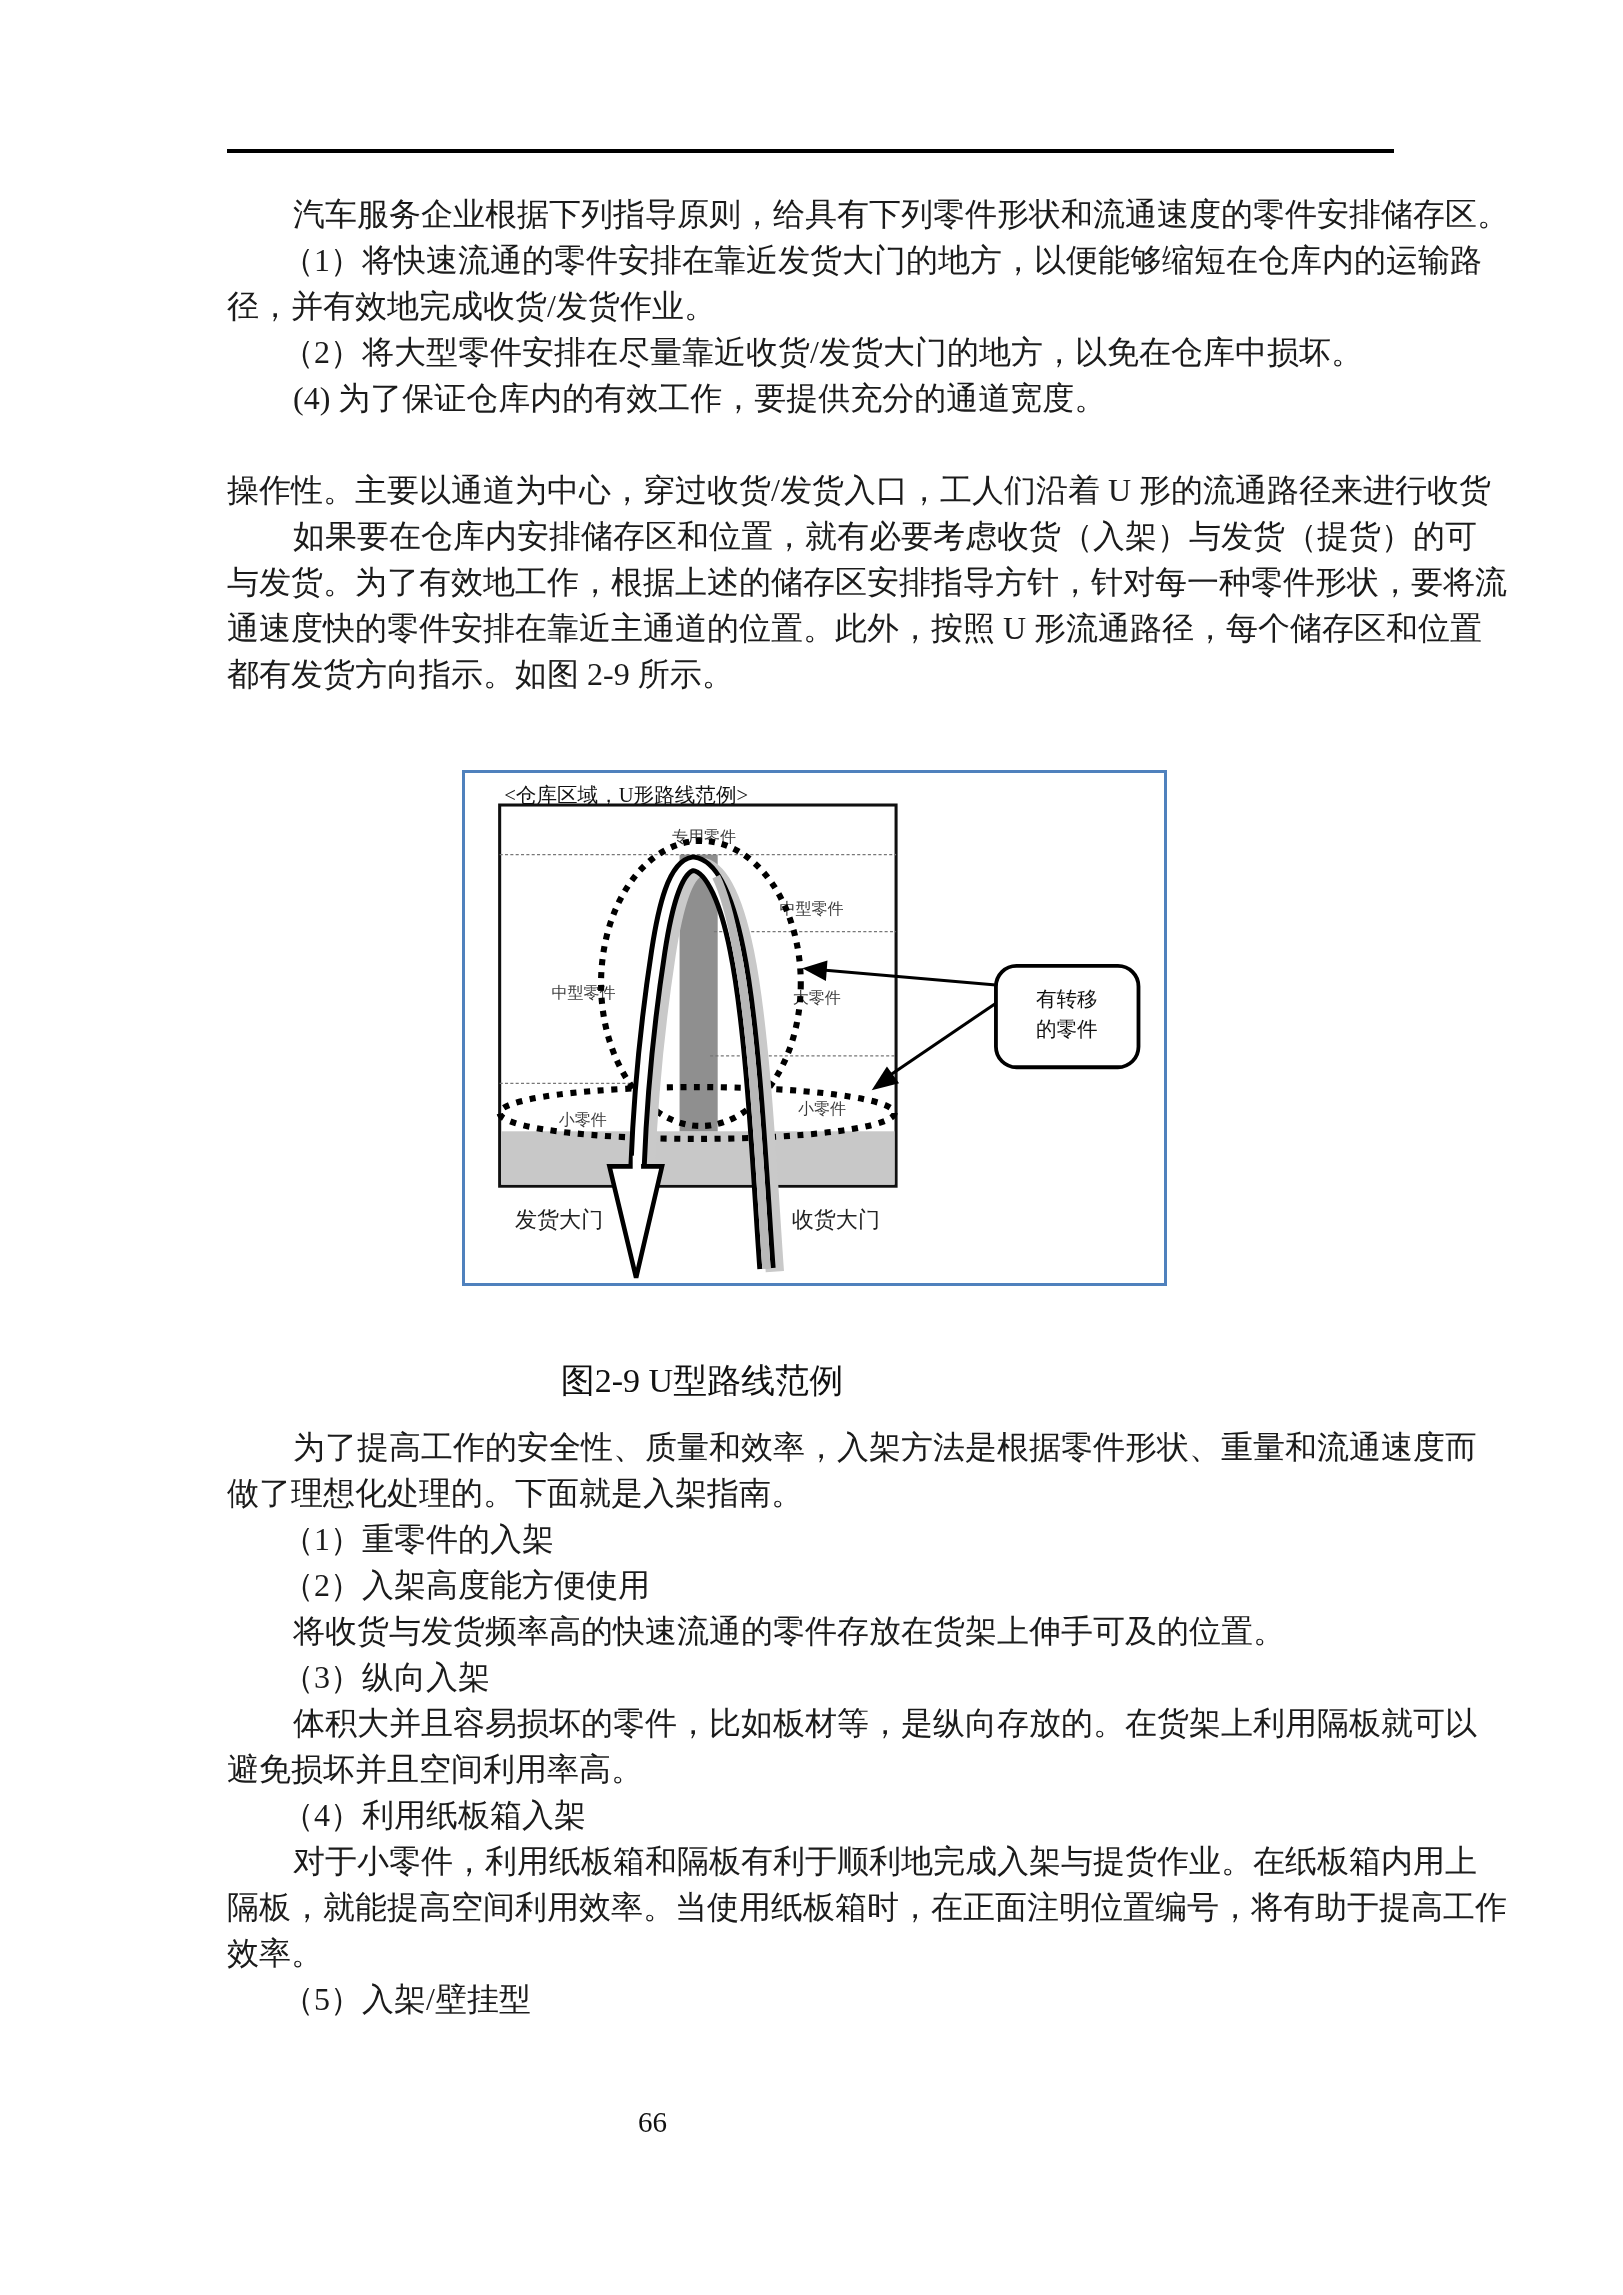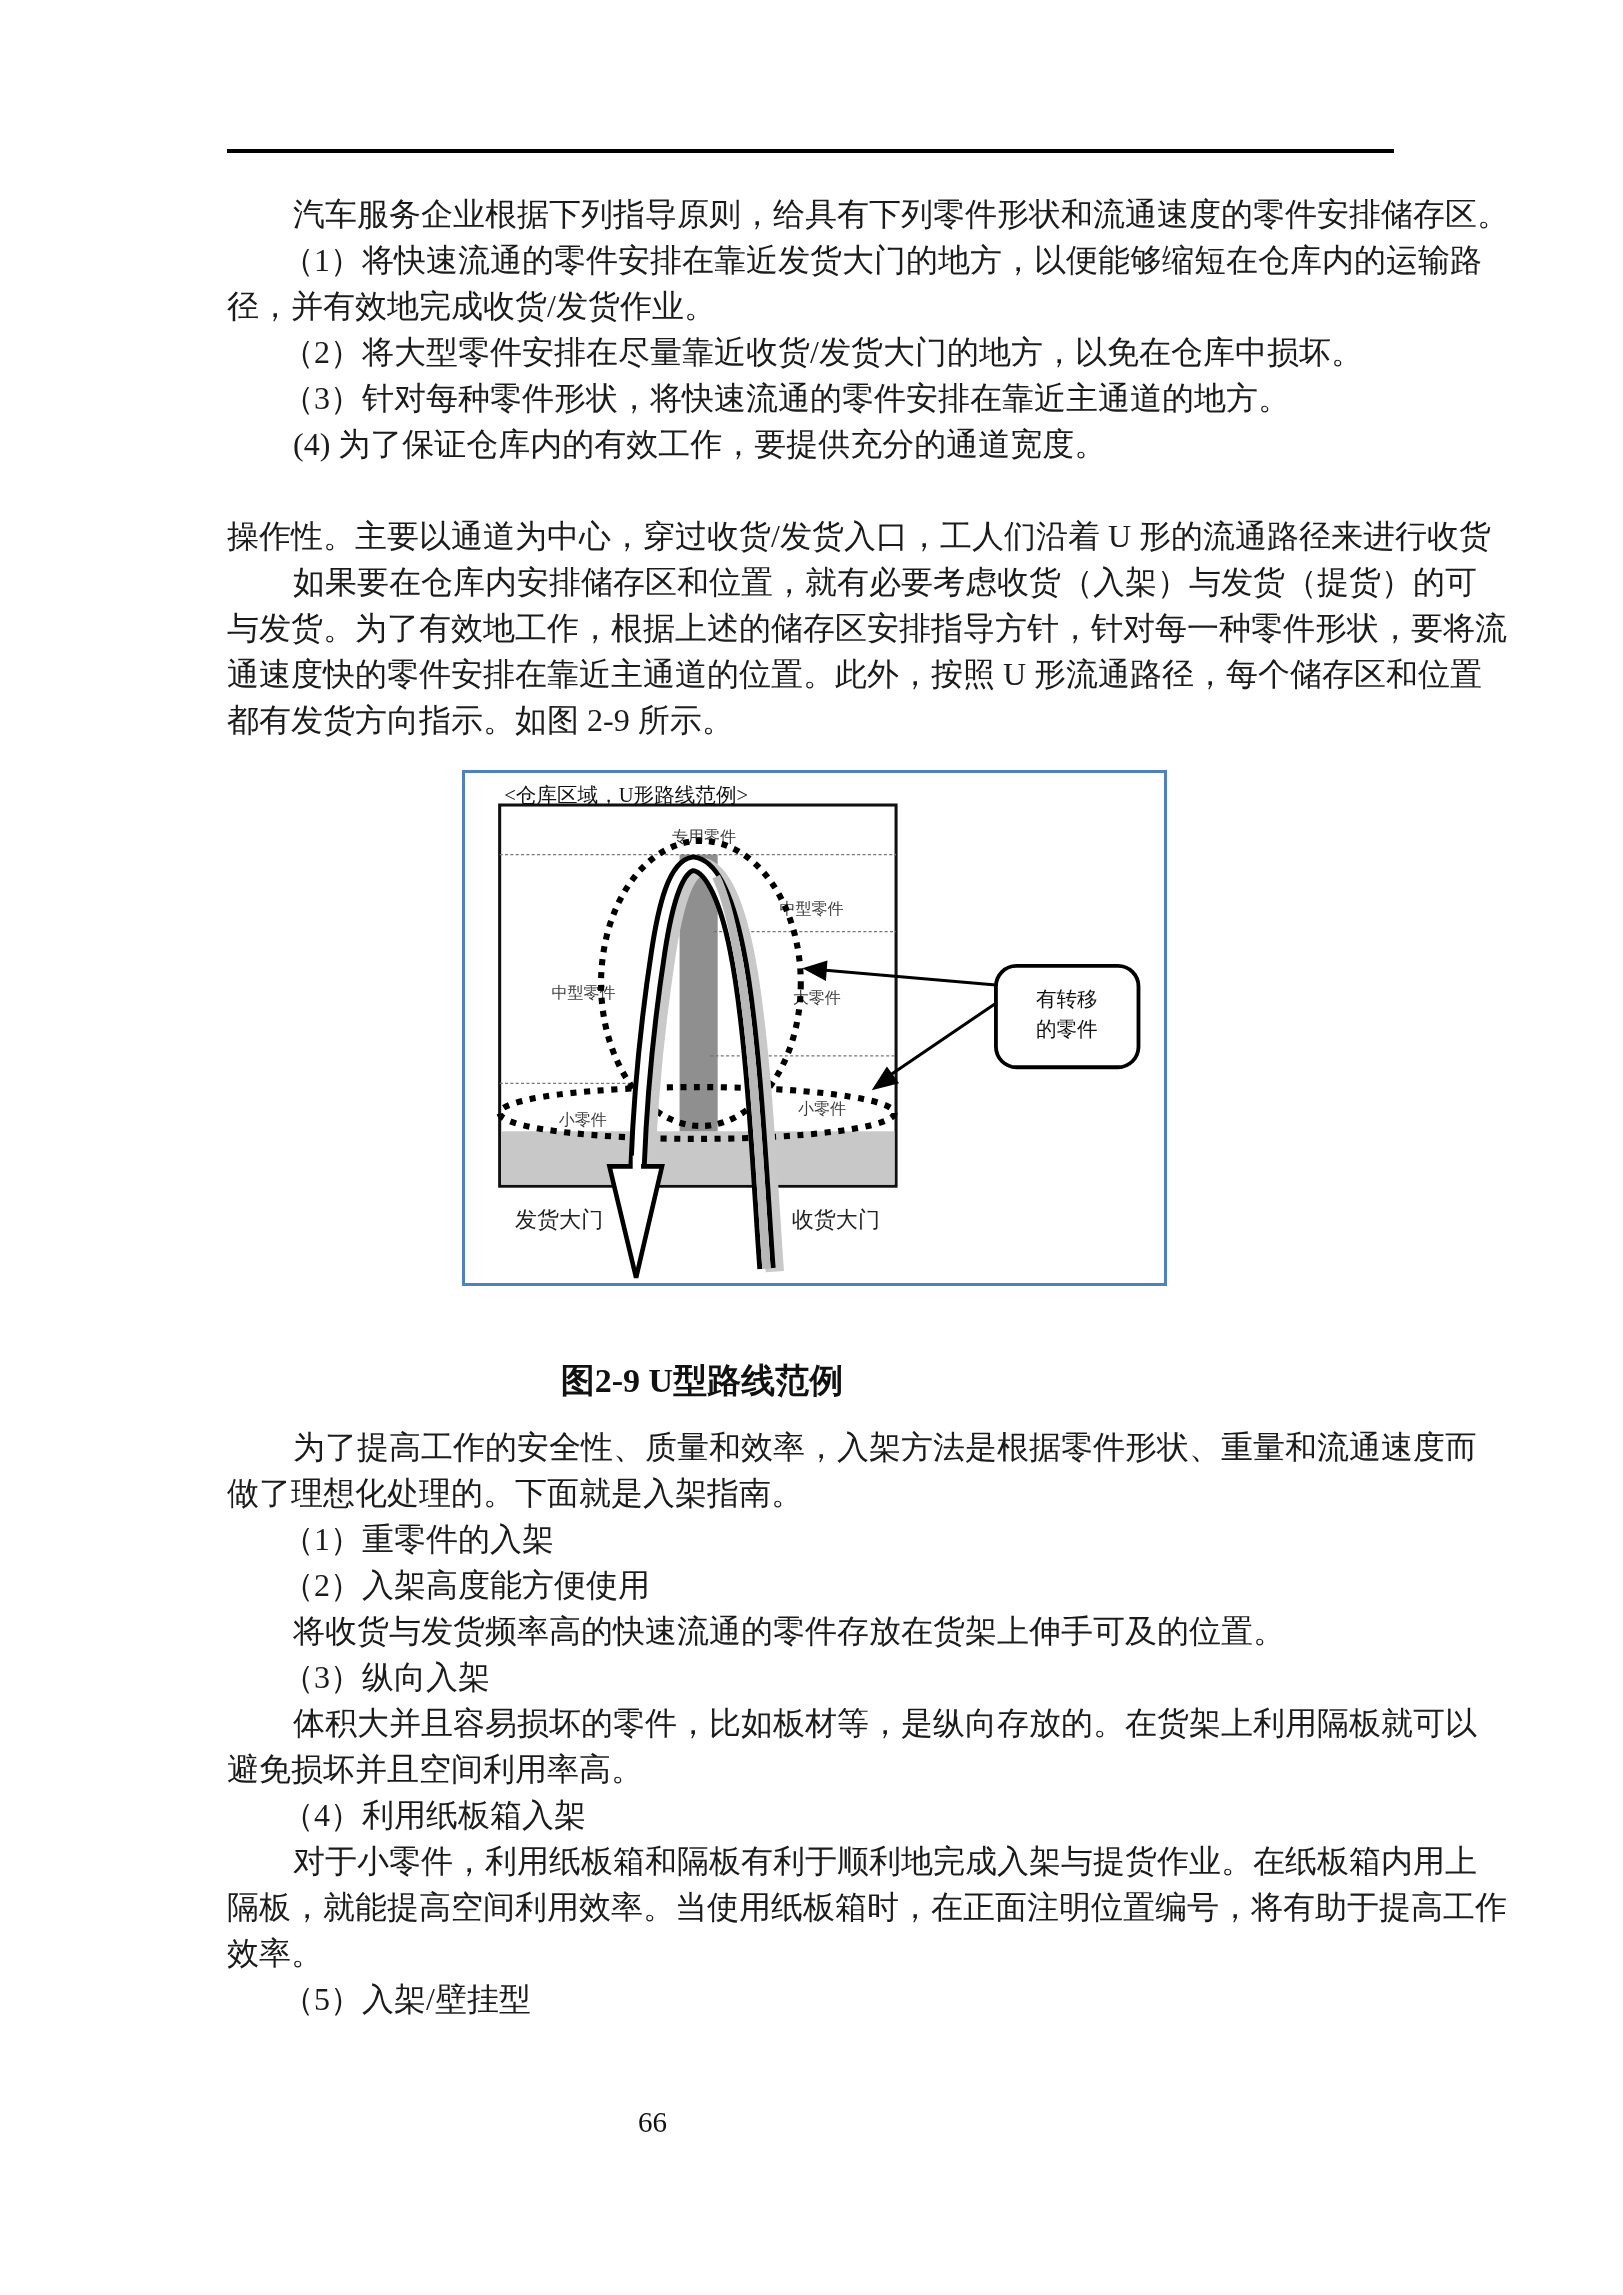--- a/index.html
+++ b/index.html
@@ -18,42 +18,41 @@
   .spacer{height:46px;}
   .mt1{}
   .mt2{text-align:center;}
   .figure-panel{
     position:absolute;left:462px;top:770px;width:705px;height:516px;
     border:3.2px solid #4f81bd;background:#fff;box-sizing:border-box;
   }
   .figure-panel svg{display:block;width:100%;height:100%;}
   .caption{
     position:absolute;left:0;top:1358px;width:1404px;text-align:center;
-    font-size:34px;line-height:46px;color:#111;font-weight:bold;
+    font-size:34px;line-height:46px;color:#111;
   }
   .pagenum{
     position:absolute;left:0;top:2106px;width:1305px;text-align:center;
     font-size:29px;color:#111;
   }
   .zlabel{font-size:21px;fill:#3a3a3a;}
   .glabel{font-size:29px;fill:#222;}
   .ftitle{font-size:27px;fill:#111;}
   .clabel{font-size:27px;fill:#111;}
 </style>
 </head>
 <body>
 
 <div class="rule"></div>
 
 <div class="content c1">
   <div class="ln i2">汽车服务企业根据下列指导原则，给具有下列零件形状和流通速度的零件安排储存区。</div>
   <div class="ln i1">（1）将快速流通的零件安排在靠近发货大门的地方，以便能够缩短在仓库内的运输路</div>
   <div class="ln i0">径，并有效地完成收货/发货作业。</div>
   <div class="ln i1">（2）将大型零件安排在尽量靠近收货/发货大门的地方，以免在仓库中损坏。</div>
-  <div class="ln i1">（3）针对每种零件形状，将快速流通的零件安排在靠近主通道的地方。</div>
   <div class="ln i2">(4) 为了保证仓库内的有效工作，要提供充分的通道宽度。</div>
   <div class="spacer"></div>
   <div class="ln i0">操作性。主要以通道为中心，穿过收货/发货入口，工人们沿着 U 形的流通路径来进行收货</div>
   <div class="ln i2">如果要在仓库内安排储存区和位置，就有必要考虑收货（入架）与发货（提货）的可</div>
   <div class="ln i0">与发货。为了有效地工作，根据上述的储存区安排指导方针，针对每一种零件形状，要将流</div>
   <div class="ln i0">通速度快的零件安排在靠近主通道的位置。此外，按照 U 形流通路径，每个储存区和位置</div>
   <div class="ln i0">都有发货方向指示。如图 2-9 所示。</div>
 </div>
 
 <div class="figure-panel" style="border-color: rgb(79, 129, 189);">

